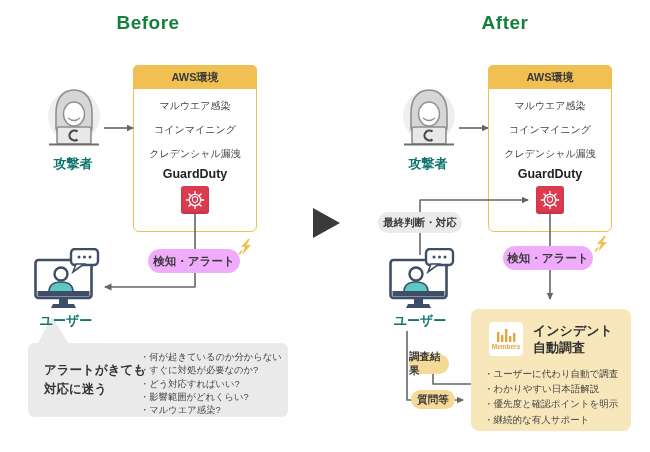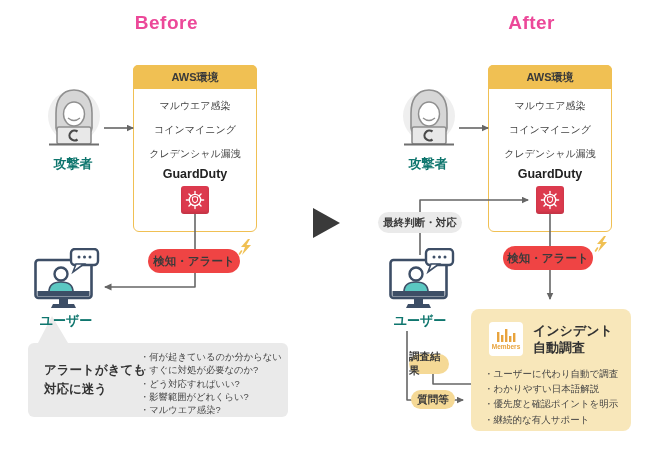--- a/index.html
+++ b/index.html
@@ -1,29 +1,29 @@
 <!DOCTYPE html>
 <html><head>
 <meta charset="utf-8">
 <style>
   html,body{margin:0;padding:0;background:#ffffff;}
   body{font-family:"Liberation Sans","DejaVu Sans",sans-serif;color:#333;}
   #canvas{position:relative;width:650px;height:452px;background:#fff;overflow:hidden;}
   .abs{position:absolute;}
-  .col-title{font-size:19px;font-weight:700;color:#ec4899;text-align:right;width:100px;letter-spacing:.5px;}
+  .col-title{font-size:19px;font-weight:700;color:#15803d;text-align:center;width:100px;letter-spacing:.5px;}
   .person-label{font-size:13px;font-weight:700;color:#0f766e;text-align:center;width:80px;}
   .aws-box{width:124px;height:167px;background:#fff;border:1.5px solid #F0C053;border-radius:6px;box-sizing:border-box;}
   .aws-header{position:absolute;top:-1px;left:-1px;right:-1px;height:24px;background:#F0C053;border-radius:5px 5px 0 0;
     display:flex;align-items:center;justify-content:center;font-size:11px;font-weight:700;color:#3a3a3a;}
   .threat{position:absolute;left:0;width:100%;text-align:center;font-size:10px;color:#444;}
   .service{position:absolute;left:0;width:100%;text-align:center;font-size:12.5px;font-weight:700;color:#222;}
   .gd-icon{width:28px;height:28px;background:#DC3A4E;border-radius:3px;display:flex;align-items:center;justify-content:center;
     box-shadow:inset 0 -2px 3px rgba(0,0,0,.12);}
   .pill{display:flex;align-items:center;justify-content:center;border-radius:13px;font-weight:700;color:#3a3a3a;}
-  .pill.yellow{background:#ef4444;font-size:11.5px;}
+  .pill.yellow{background:#f0abfc;font-size:11.5px;}
   .pill.gray{background:#EAEAEA;font-size:10.5px;}
   .pill.lightyellow{background:#F5D996;font-size:10.5px;}
   .problem-box{width:260px;height:74px;background:#EAEAEA;border-radius:6px;}
   .problem-heading{position:absolute;left:16px;top:50%;transform:translateY(-50%);font-size:12.5px;font-weight:700;line-height:19px;color:#333;}
   .problem-bullets{position:absolute;left:112px;top:8px;font-size:9.3px;line-height:13.3px;color:#444;}
   .solution-box{width:160px;height:122px;background:#F8E7BA;border-radius:8px;}
   .logo-tile{position:absolute;left:18px;top:13px;width:34px;height:34px;background:#fff;border-radius:4px;
     display:flex;flex-direction:column;align-items:center;justify-content:center;}
   .logo-brand{font-size:6.5px;font-weight:700;color:#E8A33D;line-height:7px;margin-top:1px;}
   .solution-title{position:absolute;left:62px;top:13px;font-size:13px;font-weight:700;line-height:17px;color:#333;}

